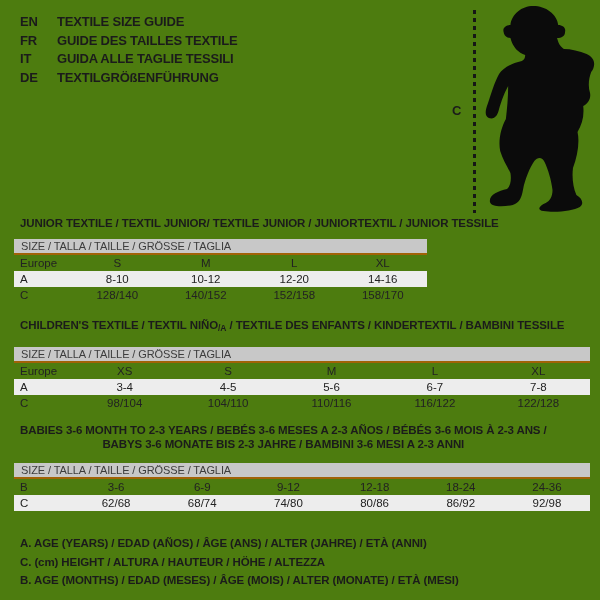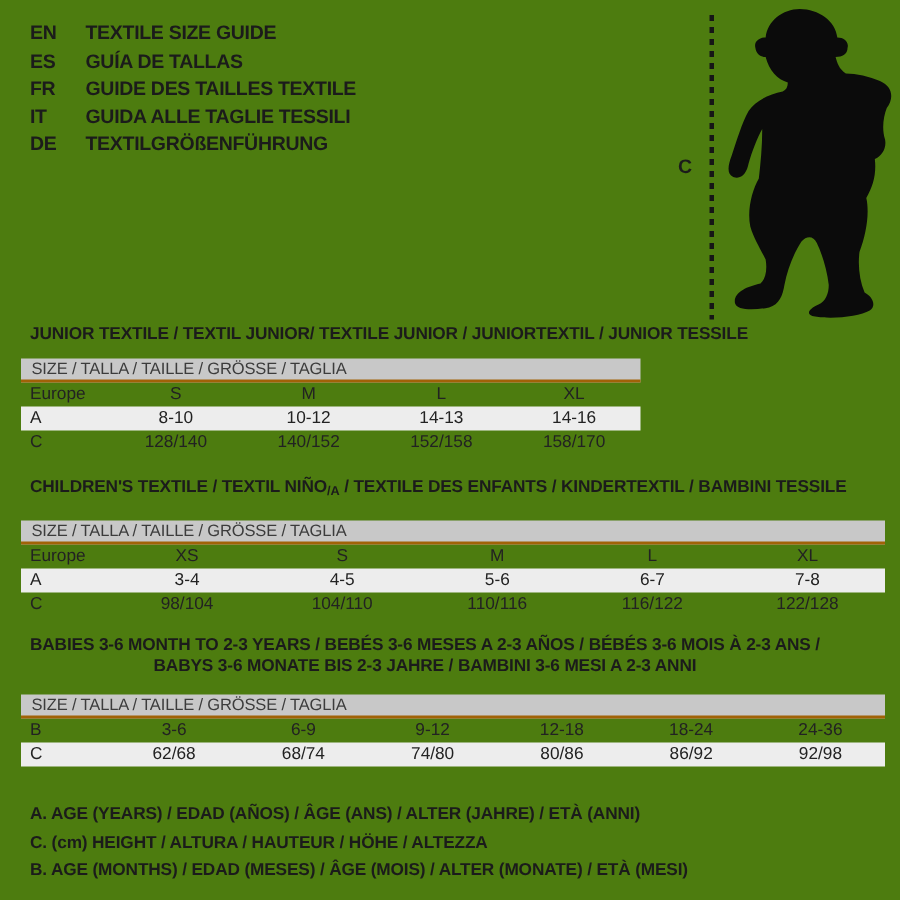--- a/index.html
+++ b/index.html
@@ -44,21 +44,20 @@
   .notes { position:absolute; left:20px; top:534px; font-size:11.5px; font-weight:700;
            line-height:18.7px; letter-spacing:-0.1px; white-space:nowrap; }
 </style>
 </head>
 <body>
 
 <div class="page">
 
   <div class="langs">
     <div><span class="lang-code">EN</span><span>TEXTILE SIZE GUIDE</span></div>
-    <div><span class="lang-code">ES</span><span>GUÍA DE TALLAS</span></div>
     <div><span class="lang-code">FR</span><span>GUIDE DES TAILLES TEXTILE</span></div>
     <div><span class="lang-code">IT</span><span>GUIDA ALLE TAGLIE TESSILI</span></div>
     <div><span class="lang-code">DE</span><span>TEXTILGRÖßENFÜHRUNG</span></div>
   </div>
 
   <div class="measure-line"></div>
   <div class="measure-label">C</div>
   <svg class="baby-svg" width="116" height="207" viewBox="0 0 102 207" preserveAspectRatio="none" aria-hidden="true">
     <path fill="#0b0b0b" d="M45 0
       C35 0 26 8 25 19 C21 19 18 22 19 26 C19.5 30 22 32 25 32
@@ -85,21 +84,21 @@
       <span class="rlabel">Europe</span>
       <span class="cell">S</span>
       <span class="cell">M</span>
       <span class="cell">L</span>
       <span class="cell">XL</span>
     </div>
     <div class="trow alt">
       <span class="rlabel">A</span>
       <span class="cell">8-10</span>
       <span class="cell">10-12</span>
-      <span class="cell">14-13</span>
+      <span class="cell">12-20</span>
       <span class="cell">14-16</span>
     </div>
     <div class="trow">
       <span class="rlabel">C</span>
       <span class="cell">128/140</span>
       <span class="cell">140/152</span>
       <span class="cell">152/158</span>
       <span class="cell">158/170</span>
     </div>
   </div>

